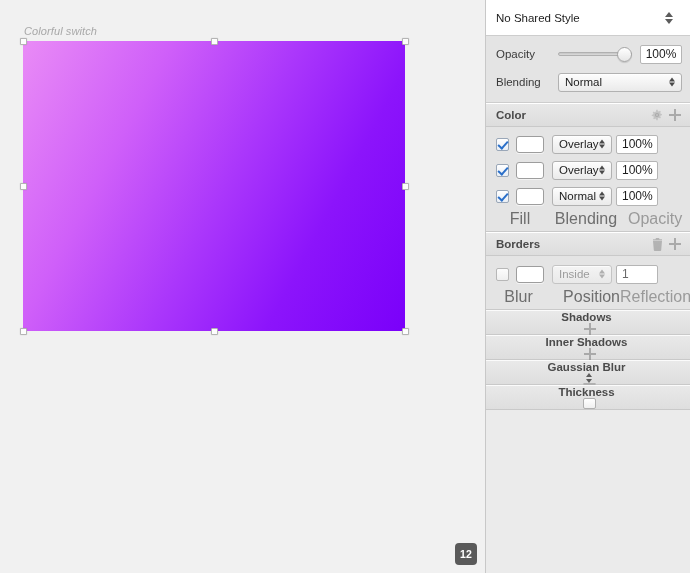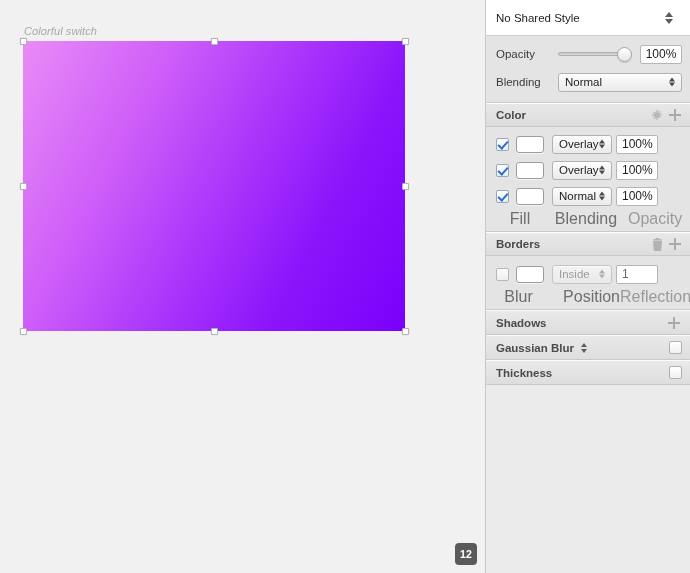--- a/index.html
+++ b/index.html
@@ -294,20 +294,21 @@
     height: 25px;
     background: linear-gradient(#e9e9e9, #dedede);
     border-bottom: 1px solid #c9c9c9;
     border-top: 1px solid #fbfbfb;
     display: flex;
     align-items: center;
     padding: 0 8px 0 10px;
     font-size: 11.5px;
     font-weight: bold;
     color: #4b4b4b;
+    flex-direction: column;
   }
   .simple-header .title { margin-right: 5px; }
   .toggle-box {
     width: 13px; height: 13px;
     border-radius: 2px;
     border: 1px solid #b0b0b0;
     background: linear-gradient(#ffffff, #f0f0f0);
   }
   .spacer-fill { flex: 1; }
 
@@ -471,20 +472,29 @@
     <div class="simple-header">
       <span class="title">Shadows</span>
       <span class="spacer-fill"></span>
       <span class="hdr-icon">
         <svg width="12" height="12" viewBox="0 0 12 12">
             <path fill="#7d7d7d" d="M5 0h2v5h5v2H7v5H5V7H0V5h5z"></path>
           </svg>
       </span>
     </div>
 
+    <div class="simple-header">
+      <span class="title">Inner Shadows</span>
+      <span class="spacer-fill"></span>
+      <span class="hdr-icon">
+        <svg width="12" height="12" viewBox="0 0 12 12">
+            <path fill="#7d7d7d" d="M5 0h2v5h5v2H7v5H5V7H0V5h5z"></path>
+          </svg>
+      </span>
+    </div>
 
     <div class="simple-header">
       <span class="title">Gaussian Blur</span>
       <span class="stepper">
         <span class="up" style="border-left-width:3px;border-right-width:3px;border-bottom-width:4px;"></span>
         <span class="dn" style="border-left-width:3px;border-right-width:3px;border-top-width:4px;"></span>
       </span>
       <span class="spacer-fill"></span>
       <span class="toggle-box"></span>
     </div>

